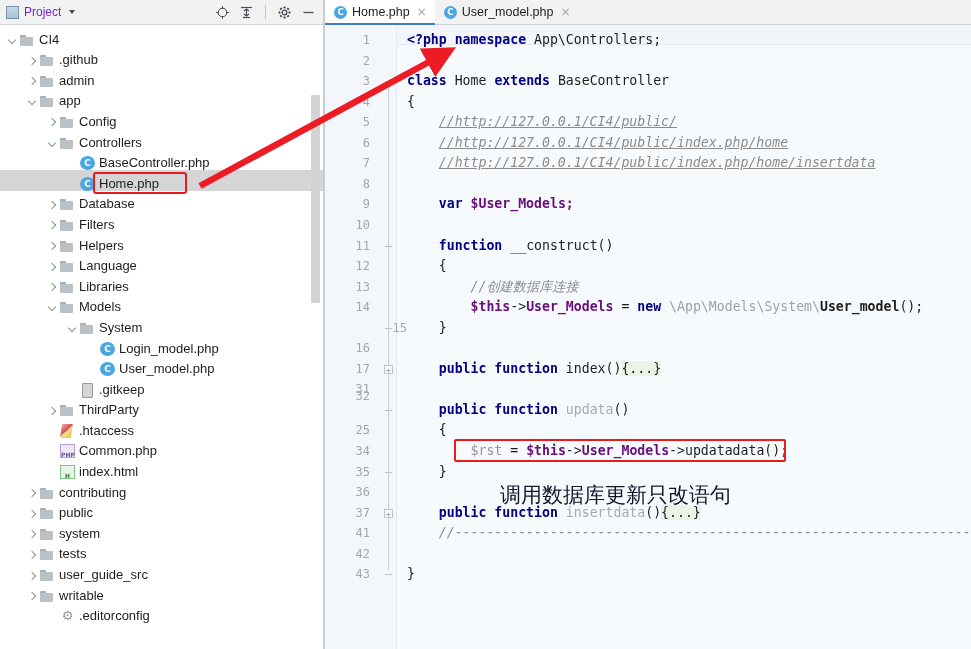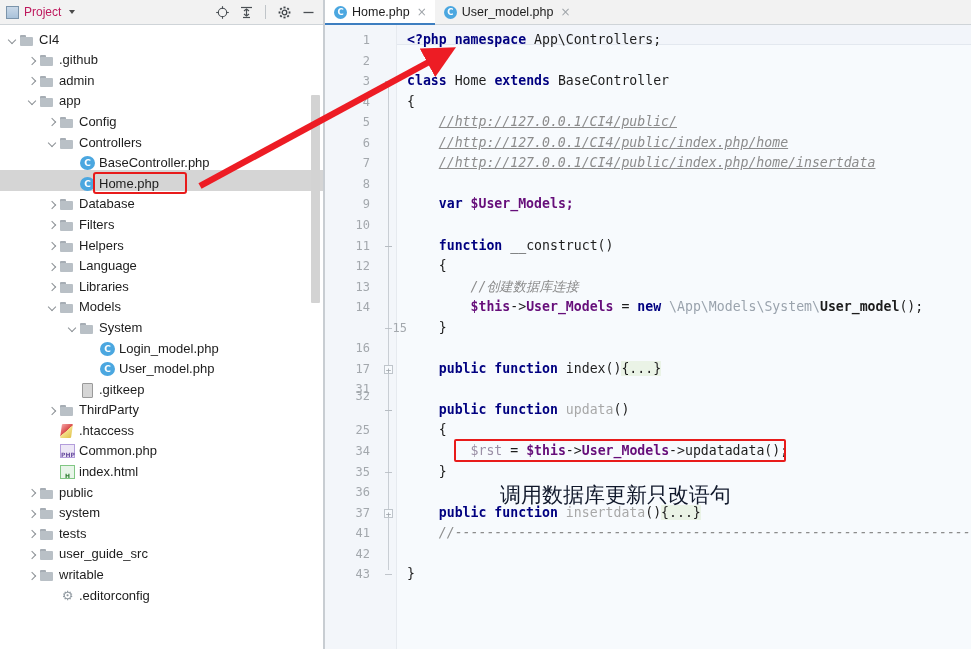--- a/index.html
+++ b/index.html
@@ -30,21 +30,21 @@
   #project-toolbar {
     height: 25px;
     display: flex;
     align-items: center;
     background: #f2f2f2;
     border-bottom: 1px solid #cfd4d8;
     padding: 0 4px 0 6px;
   }
   .tb-title {
     display: flex; align-items: center; gap: 5px;
-    font-size: 12px; color: #be185d;
+    font-size: 12px; color: #6d28d9;
   }
   .proj-sq {
     width: 13px; height: 13px;
     background: linear-gradient(#c9d8e8,#a9c2da);
     border: 1px solid #7b94ab;
     display: inline-block;
   }
   .caret-sm {
     width: 0; height: 0;
     border-left: 3.5px solid transparent;
@@ -560,20 +560,26 @@
             <span style="display:inline-block;width:46px;flex:0 0 46px"></span>
             <span class="arrow "></span>
             <span class="ico php-ico">PHP</span>
             <span class="lbl">Common.php</span>
           </div>
           <div class="row">
             <span style="display:inline-block;width:46px;flex:0 0 46px"></span>
             <span class="arrow "></span>
             <span class="ico html-ico">H</span>
             <span class="lbl">index.html</span>
+          </div>
+          <div class="row">
+            <span style="display:inline-block;width:26px;flex:0 0 26px"></span>
+            <span class="arrow right"></span>
+            <span class="ico folder"></span>
+            <span class="lbl">contributing</span>
           </div>
           <div class="row">
             <span style="display:inline-block;width:26px;flex:0 0 26px"></span>
             <span class="arrow right"></span>
             <span class="ico folder"></span>
             <span class="lbl">public</span>
           </div>
           <div class="row">
             <span style="display:inline-block;width:26px;flex:0 0 26px"></span>
             <span class="arrow right"></span>

